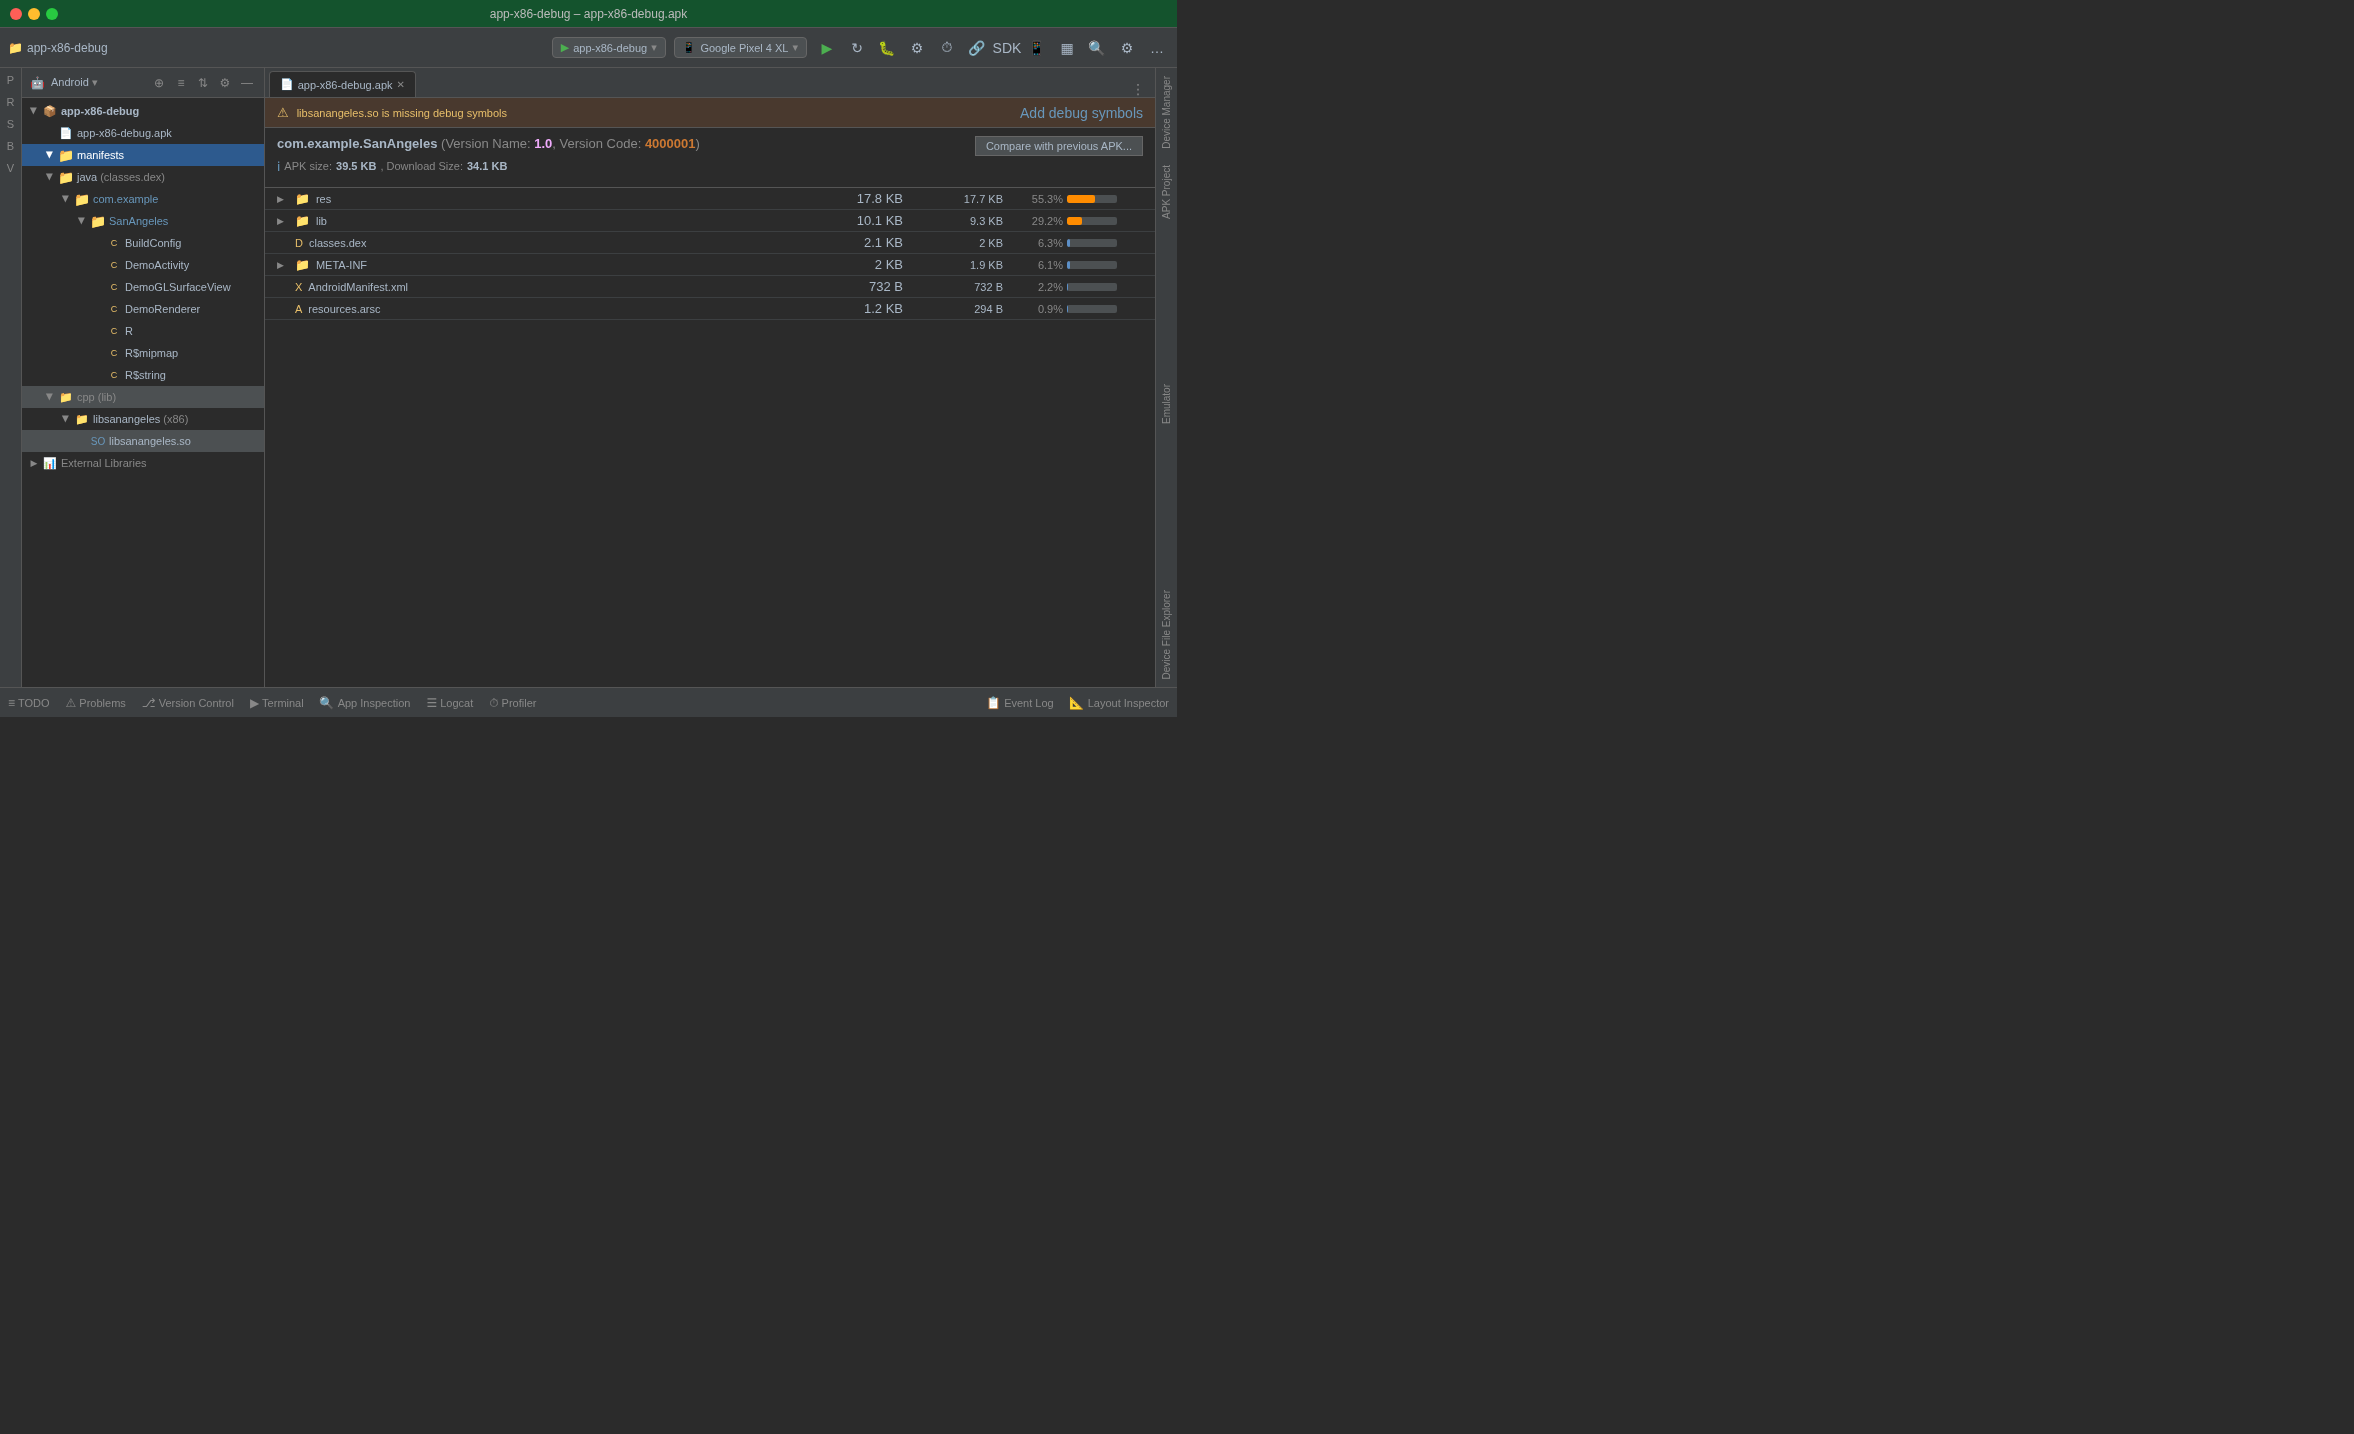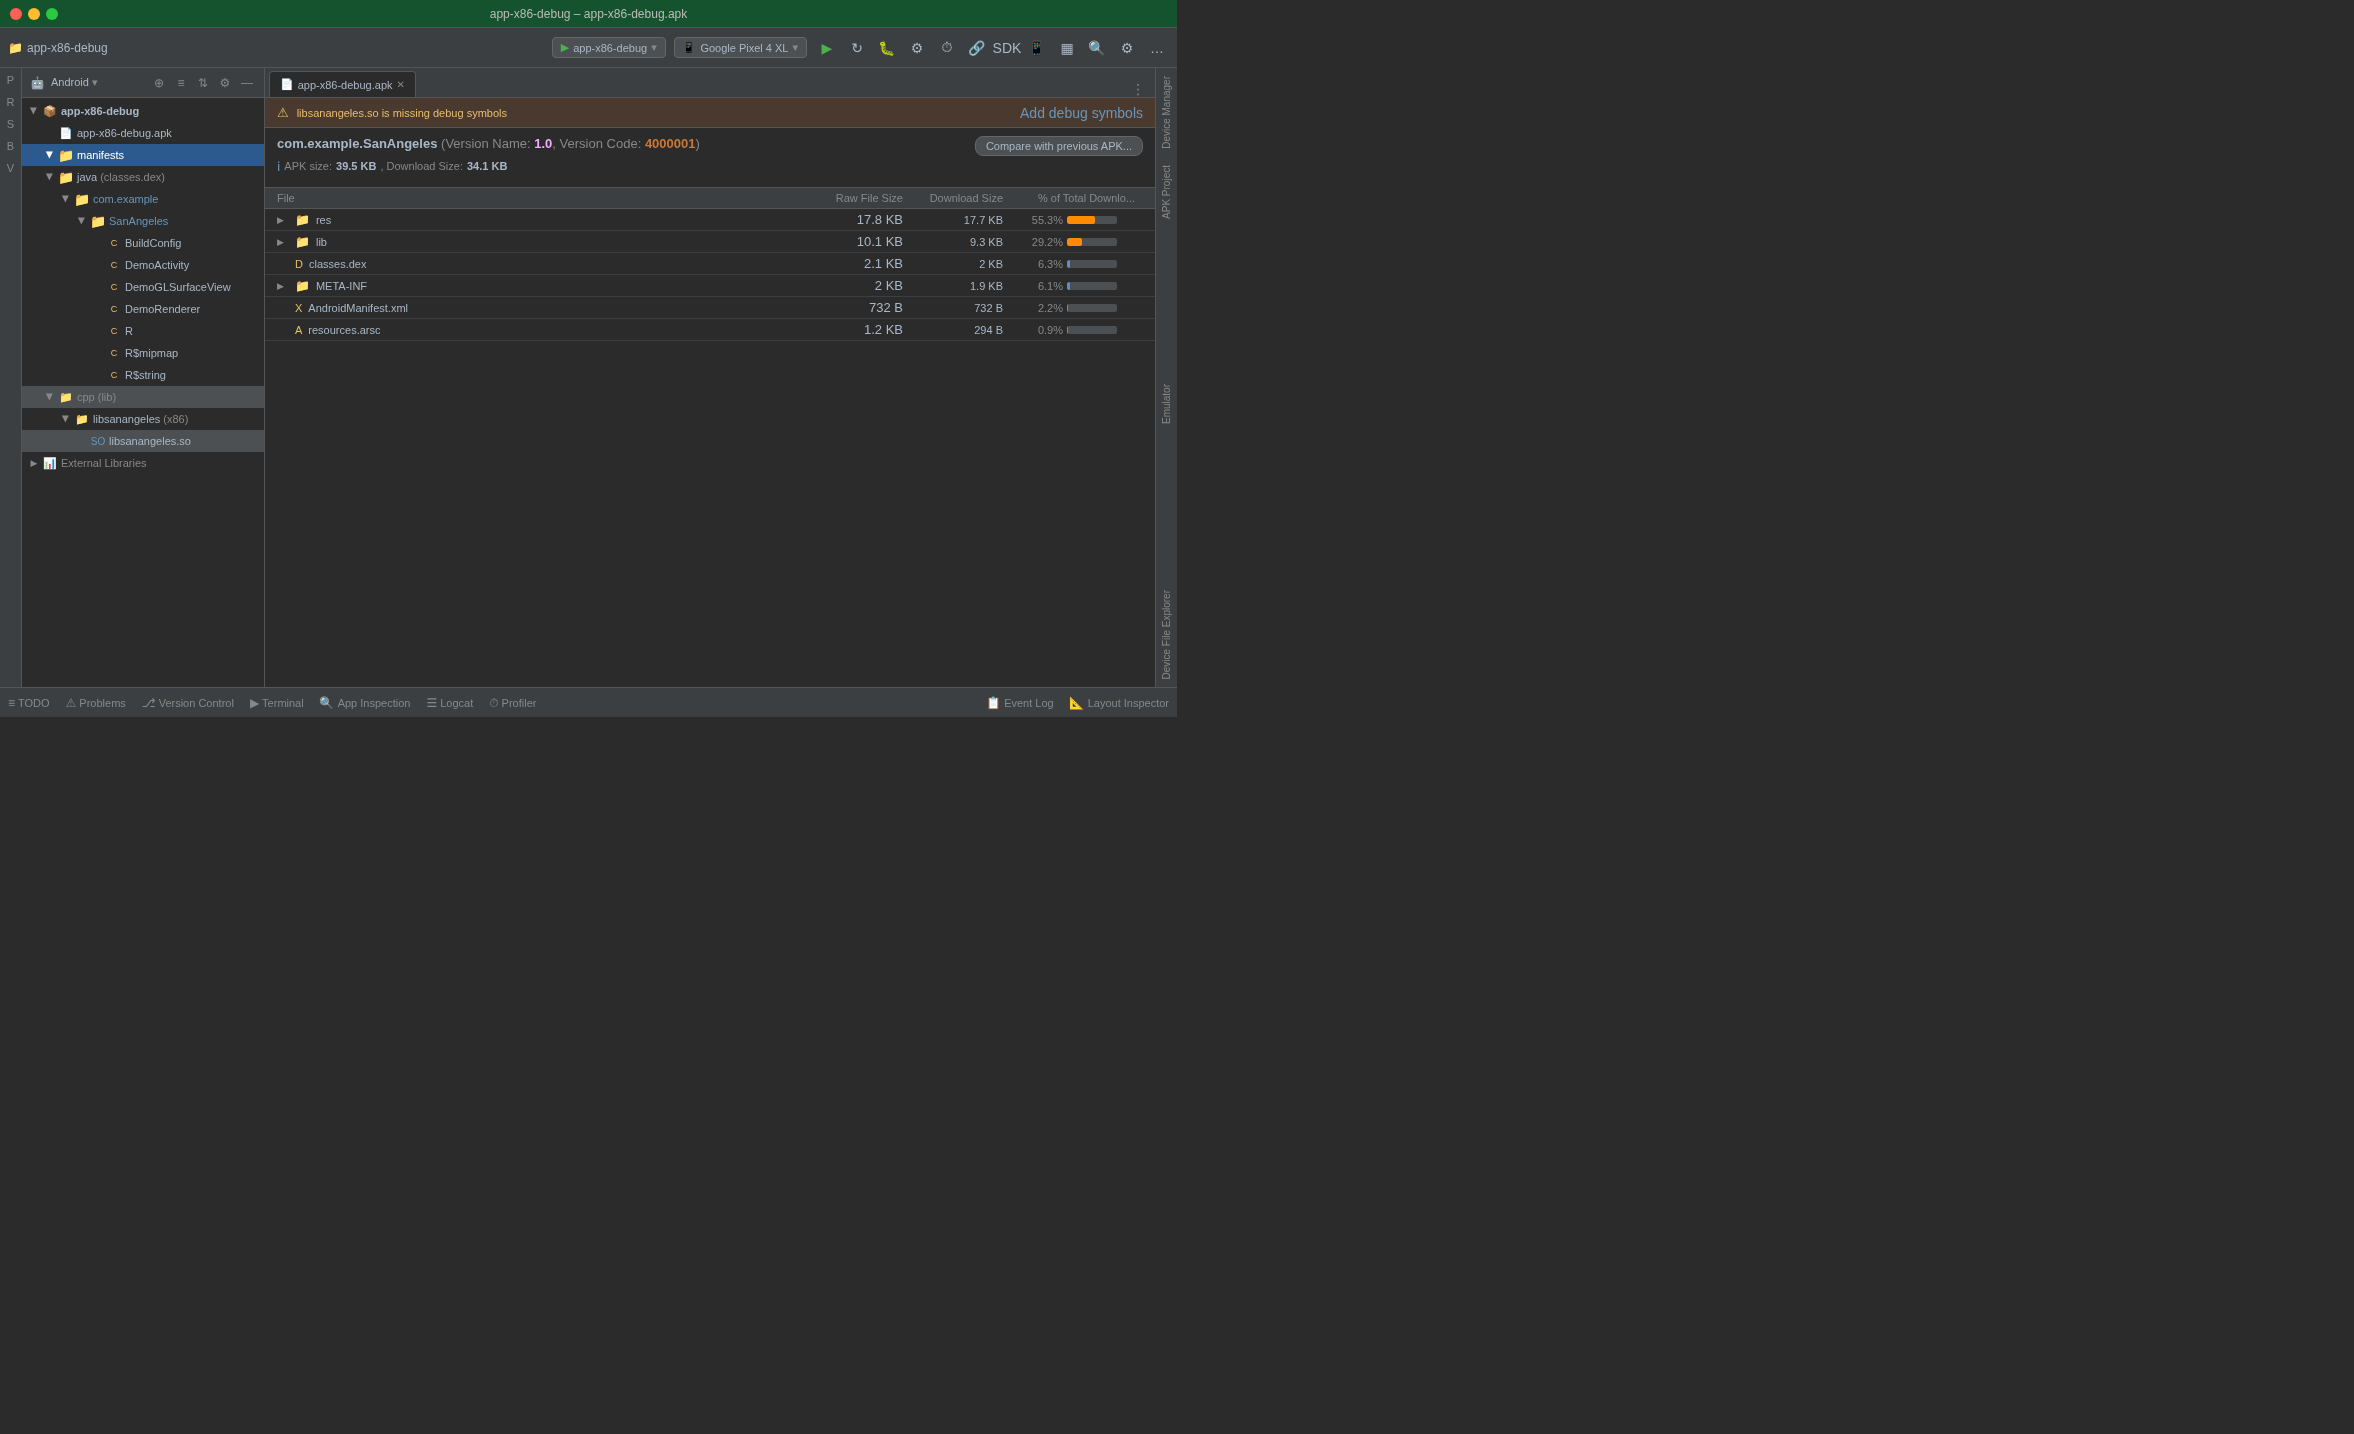--- a/index.html
+++ b/index.html
@@ -290,21 +290,21 @@
       gap: 4px;
       font-size: 11px;
     }
     .apk-info-icon { color: #6897bb; font-size: 13px; }
     .apk-size-label { color: #888; }
     .apk-size-value { color: #a9b7c6; font-weight: 600; }
     .compare-btn {
       margin-left: auto;
       background: #4c5052;
       border: 1px solid #666;
-      border-radius: 8px;
+      border-radius: 0;
       padding: 3px 10px;
       font-size: 11px;
       color: #a9b7c6;
       cursor: pointer;
     }
 
     
     .file-table {
       flex: 1;
       overflow-y: auto;
@@ -635,26 +635,20 @@
               <span class="apk-size-value">39.5 KB</span>
               <span class="apk-size-label">, <span>Download Size:</span></span>
               <span class="apk-size-value">34.1 KB</span>
             </div>
           </div>
           <button class="compare-btn">Compare with previous APK...</button>
         </div>
       </div>
 
       <div class="file-table">
-        <div class="table-header">
-          <span class="col-file">File</span>
-          <span class="col-raw">Raw File Size</span>
-          <span class="col-download">Download Size</span>
-          <span class="col-pct">% of Total Downlo...</span>
-        </div>
 
         <div class="table-row">
           <div class="row-name">
             <span class="row-arrow">▶</span>
             <span class="row-folder-icon">📁</span>
             <span>res</span>
           </div>
           <span class="row-raw">17.8 KB</span>
           <span class="row-download">17.7 KB</span>
           <div class="row-pct">

